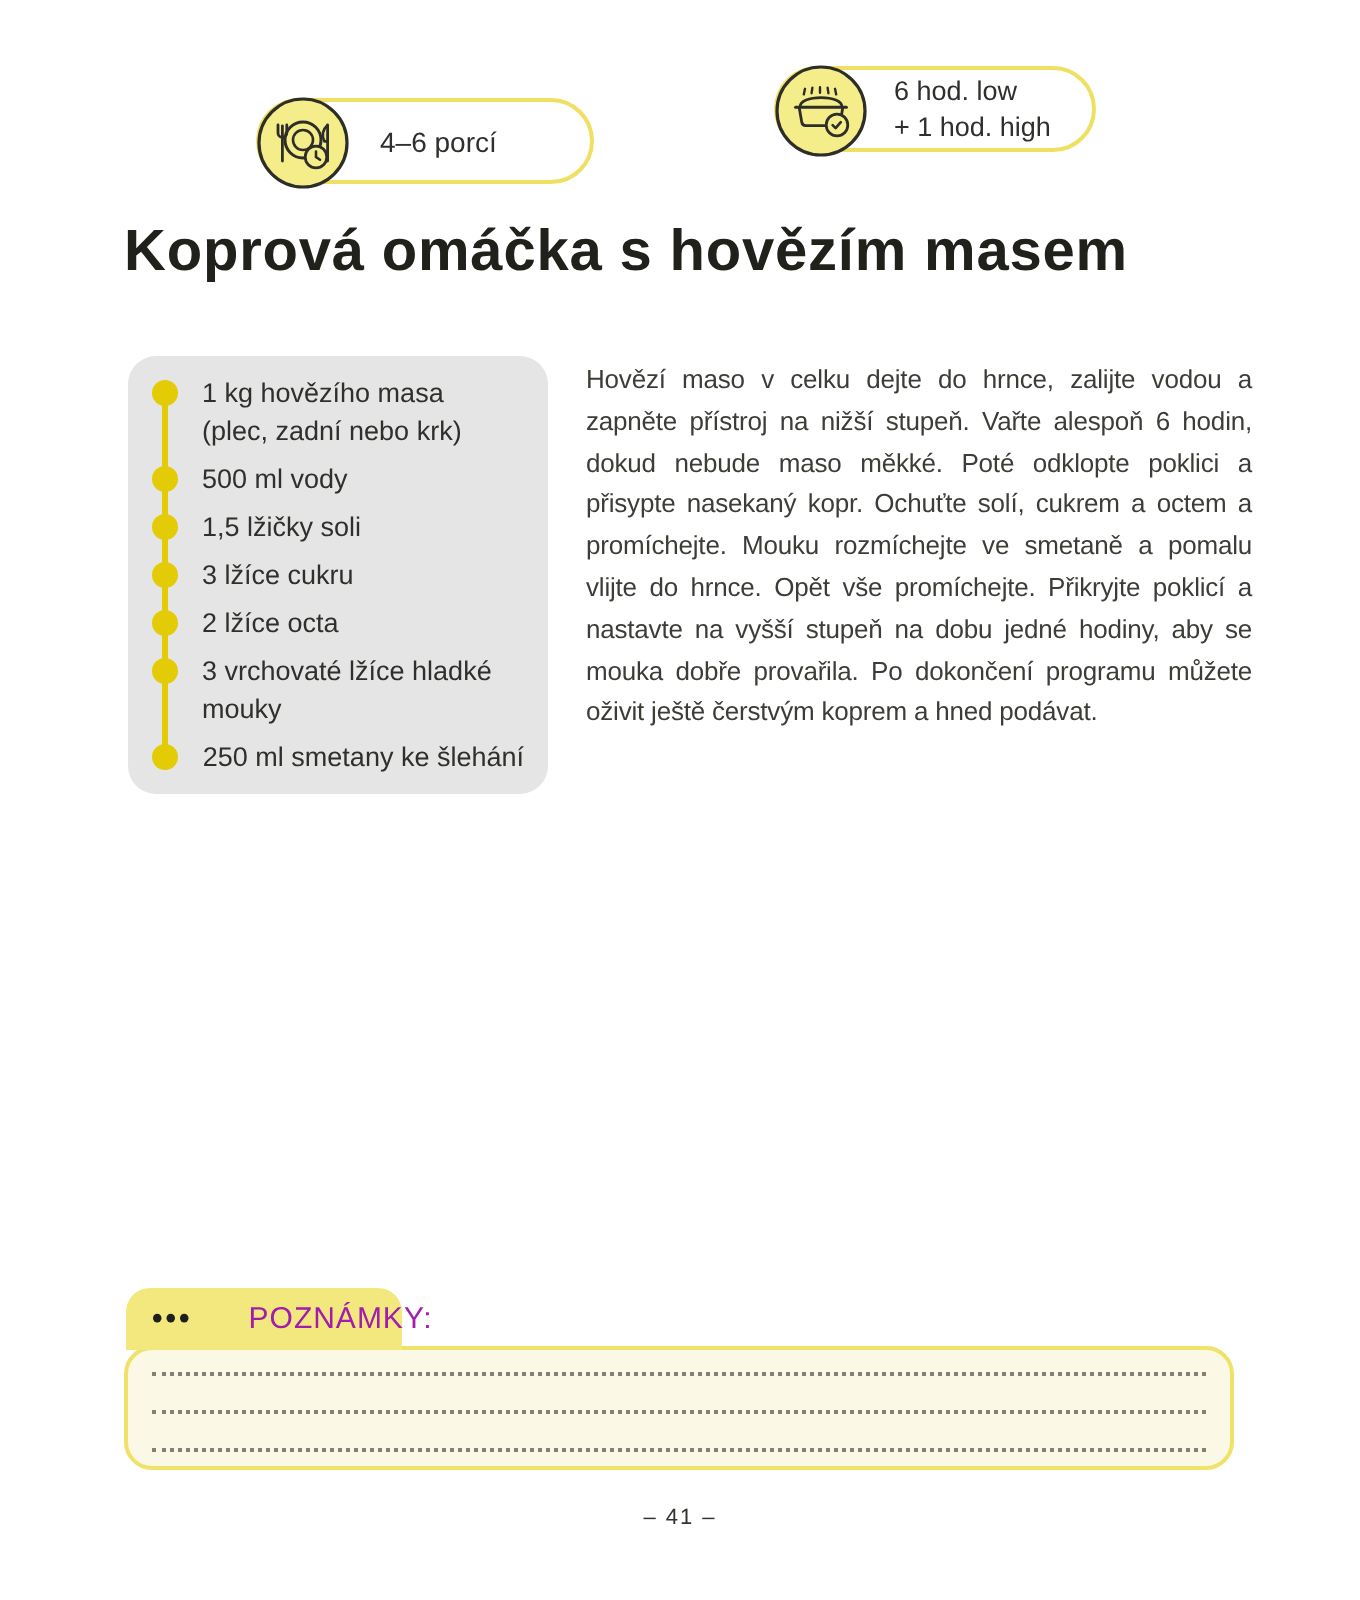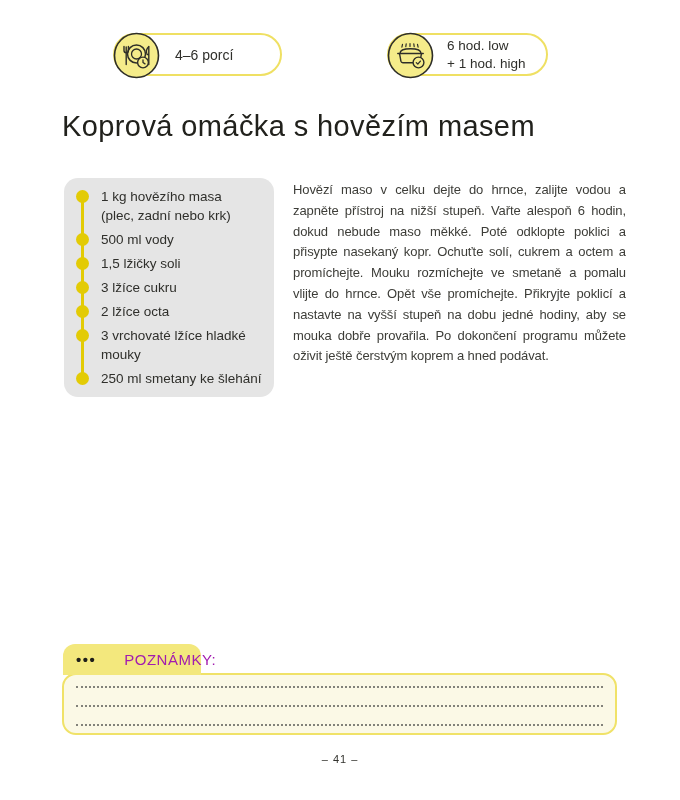--- a/index.html
+++ b/index.html
@@ -9,43 +9,43 @@
   }
   .page{position:absolute;inset:0;}
 
   
   .badge{
     position:absolute;top:33px;height:43px;box-sizing:border-box;
     border:2px solid #efe063;border-radius:23px;background:#ffffff;
     display:flex;flex-direction:column;justify-content:center;
   }
   .badge .icon-circle{position:absolute;left:-2px;top:-3px;width:47px;height:47px;}
-  #badge-servings{left:113px;width:169px;padding-left:60px;}
+  #badge-servings{left:128px;width:169px;padding-left:60px;margin-top:16px;}
   #badge-time{left:387px;width:161px;padding-left:58px;}
   .badge-label{font-size:14px;color:#2f2f2b;}
   .badge-line{font-size:13.5px;line-height:18px;color:#2f2f2b;}
 
   
   .recipe-title{
     position:absolute;left:62px;top:110px;width:560px;
-    font-size:29px;font-weight:400;letter-spacing:.4px;color:#21211c;
+    font-size:29px;font-weight:700;letter-spacing:.4px;color:#21211c;
   }
 
   
   .ingredients{
     position:absolute;left:64px;top:178px;width:210px;box-sizing:border-box;
     background:#e5e5e5;border-radius:14px;padding:9px 12px 9px 12px;
   }
   .timeline{
     position:absolute;left:17px;top:18px;width:3px;height:187px;
     background:#e3cb05;border-radius:2px;
   }
   .ingredients ul{list-style:none;margin:0;padding:0;position:relative;}
   .ingredients li{display:flex;margin-bottom:5px;font-size:13.5px;line-height:19px;color:#2f2f2b;}
-  .ingredients li:last-child{margin-bottom:0;}
+  .ingredients li:last-child{margin-bottom:0;justify-content:space-between;}
   .bullet{
     flex:0 0 13px;width:13px;height:13px;border-radius:50%;
     background:#e3cb05;margin:3px 12px 0 0;position:relative;z-index:1;
   }
   .ing-text{white-space:pre-line;}
 
   
   .instructions{
     position:absolute;left:293px;top:180px;width:333px;
     font-size:13px;line-height:20.8px;letter-spacing:-0.1px;

